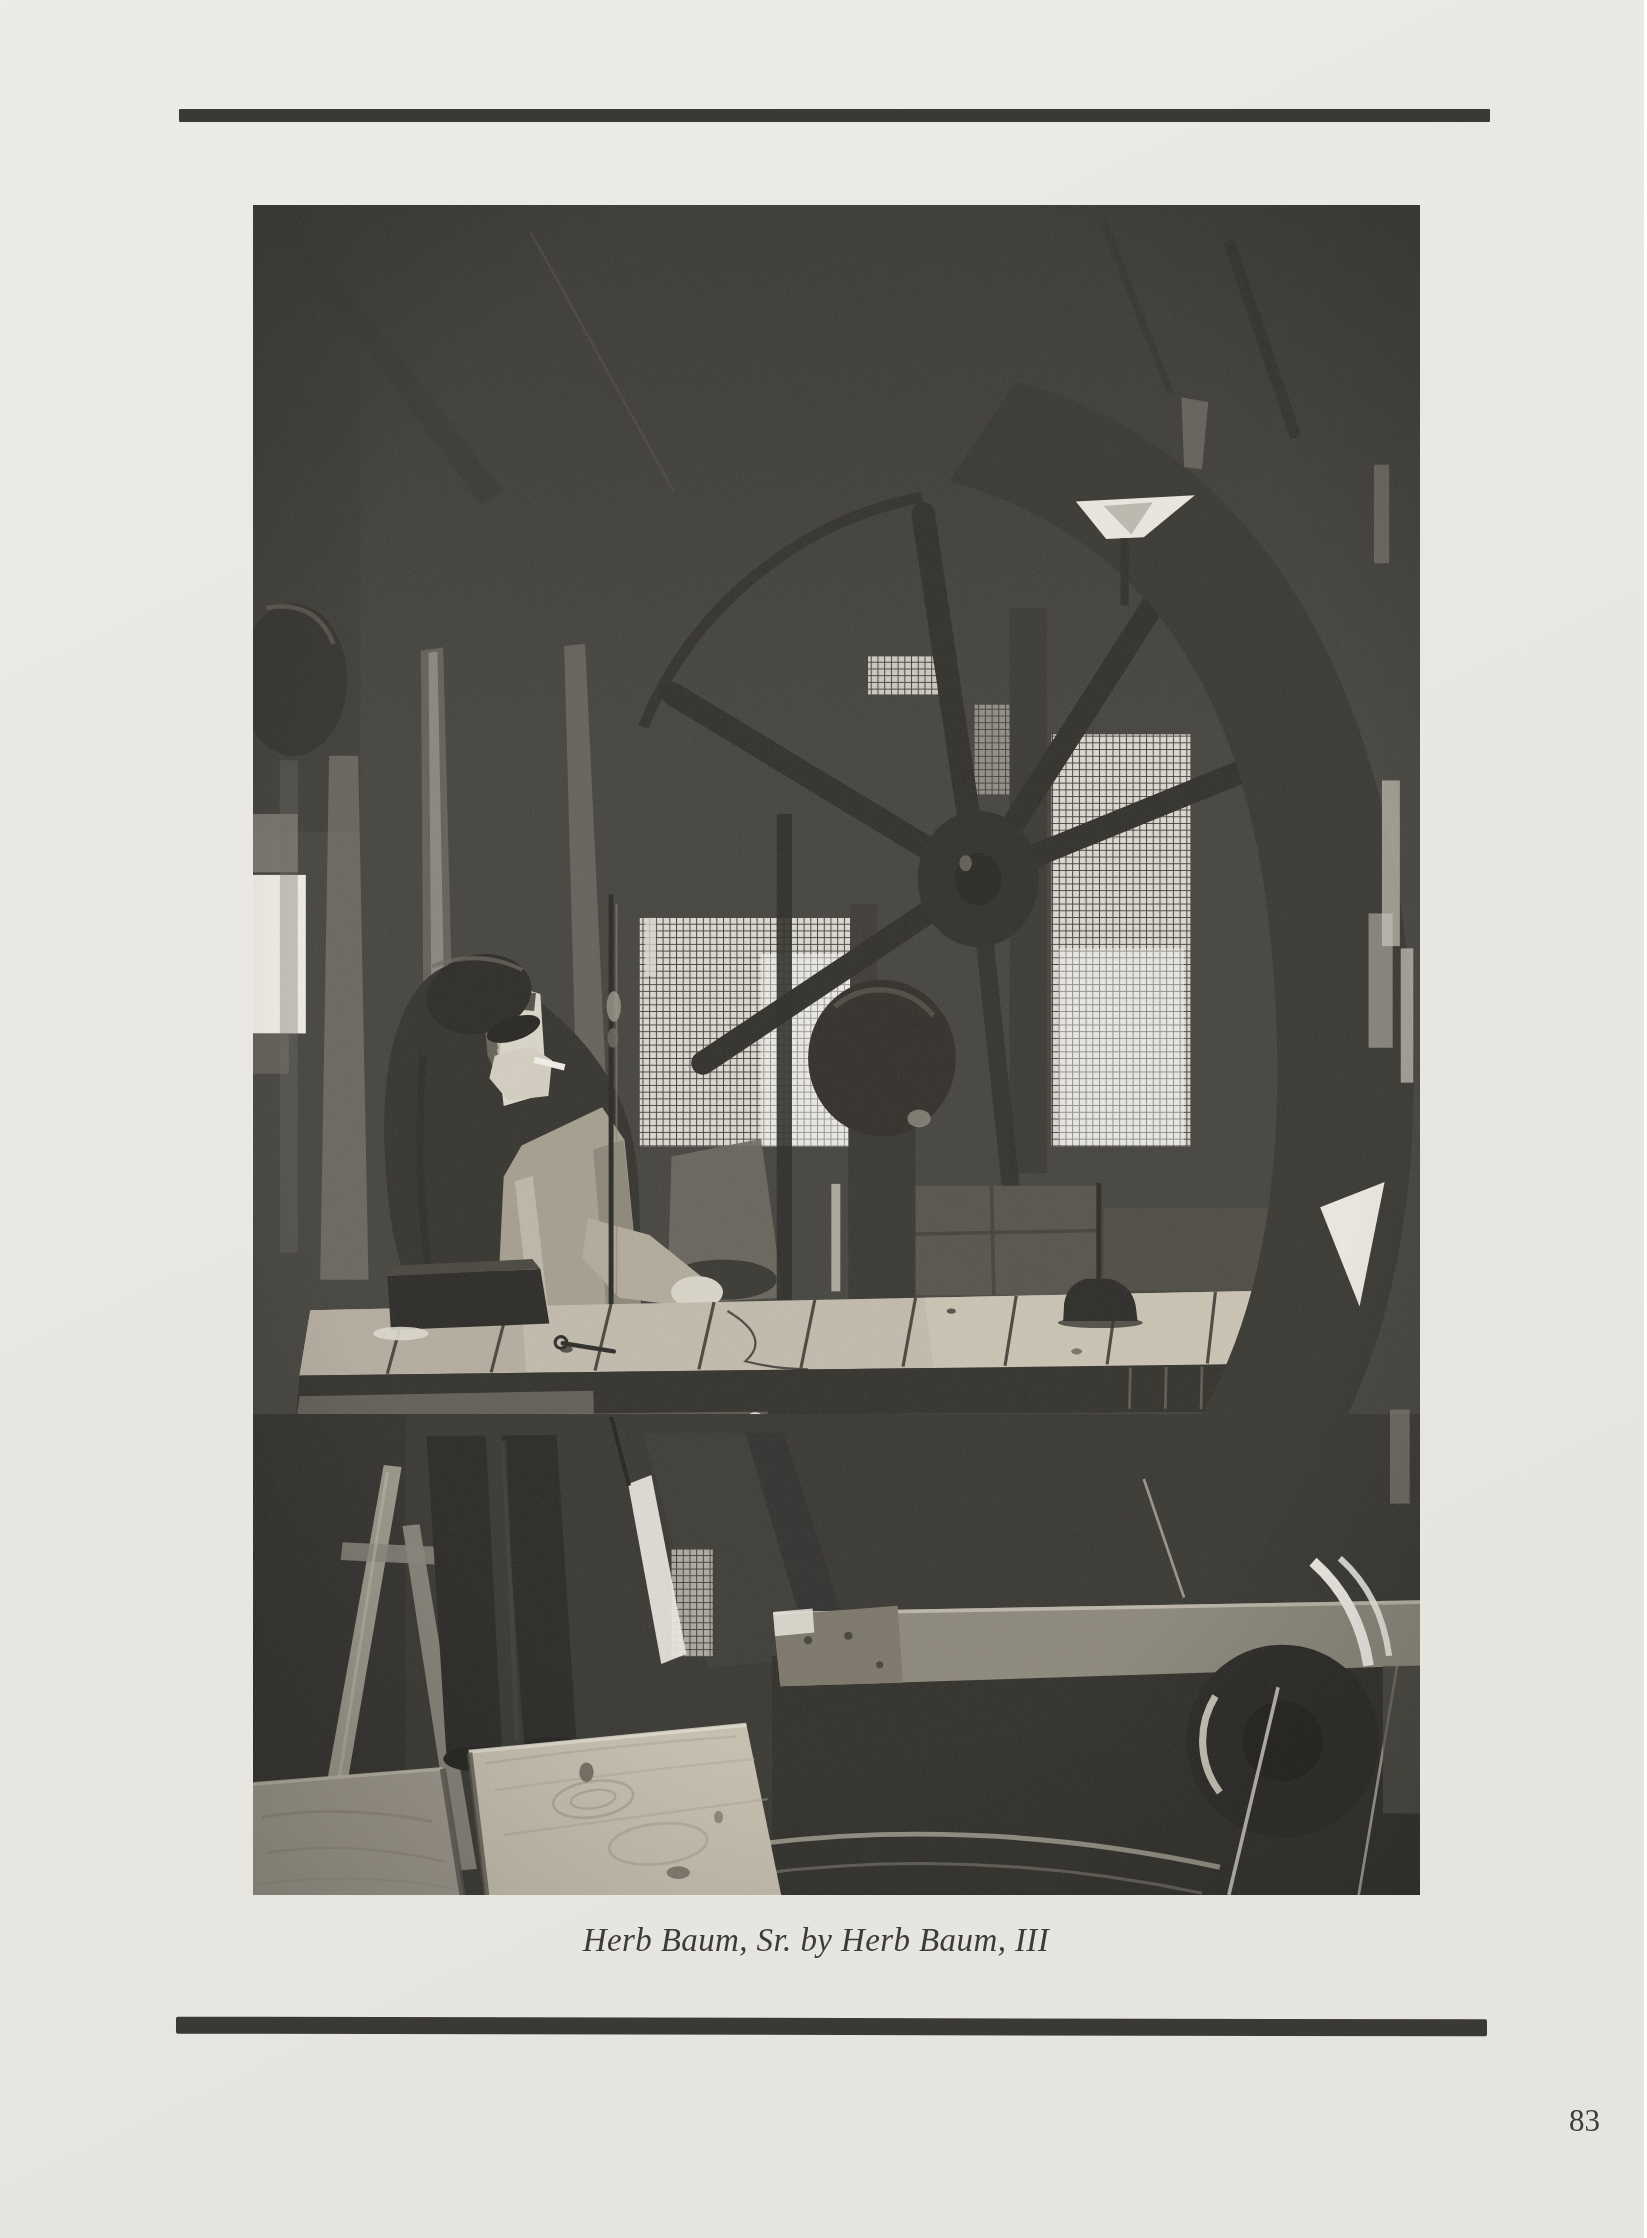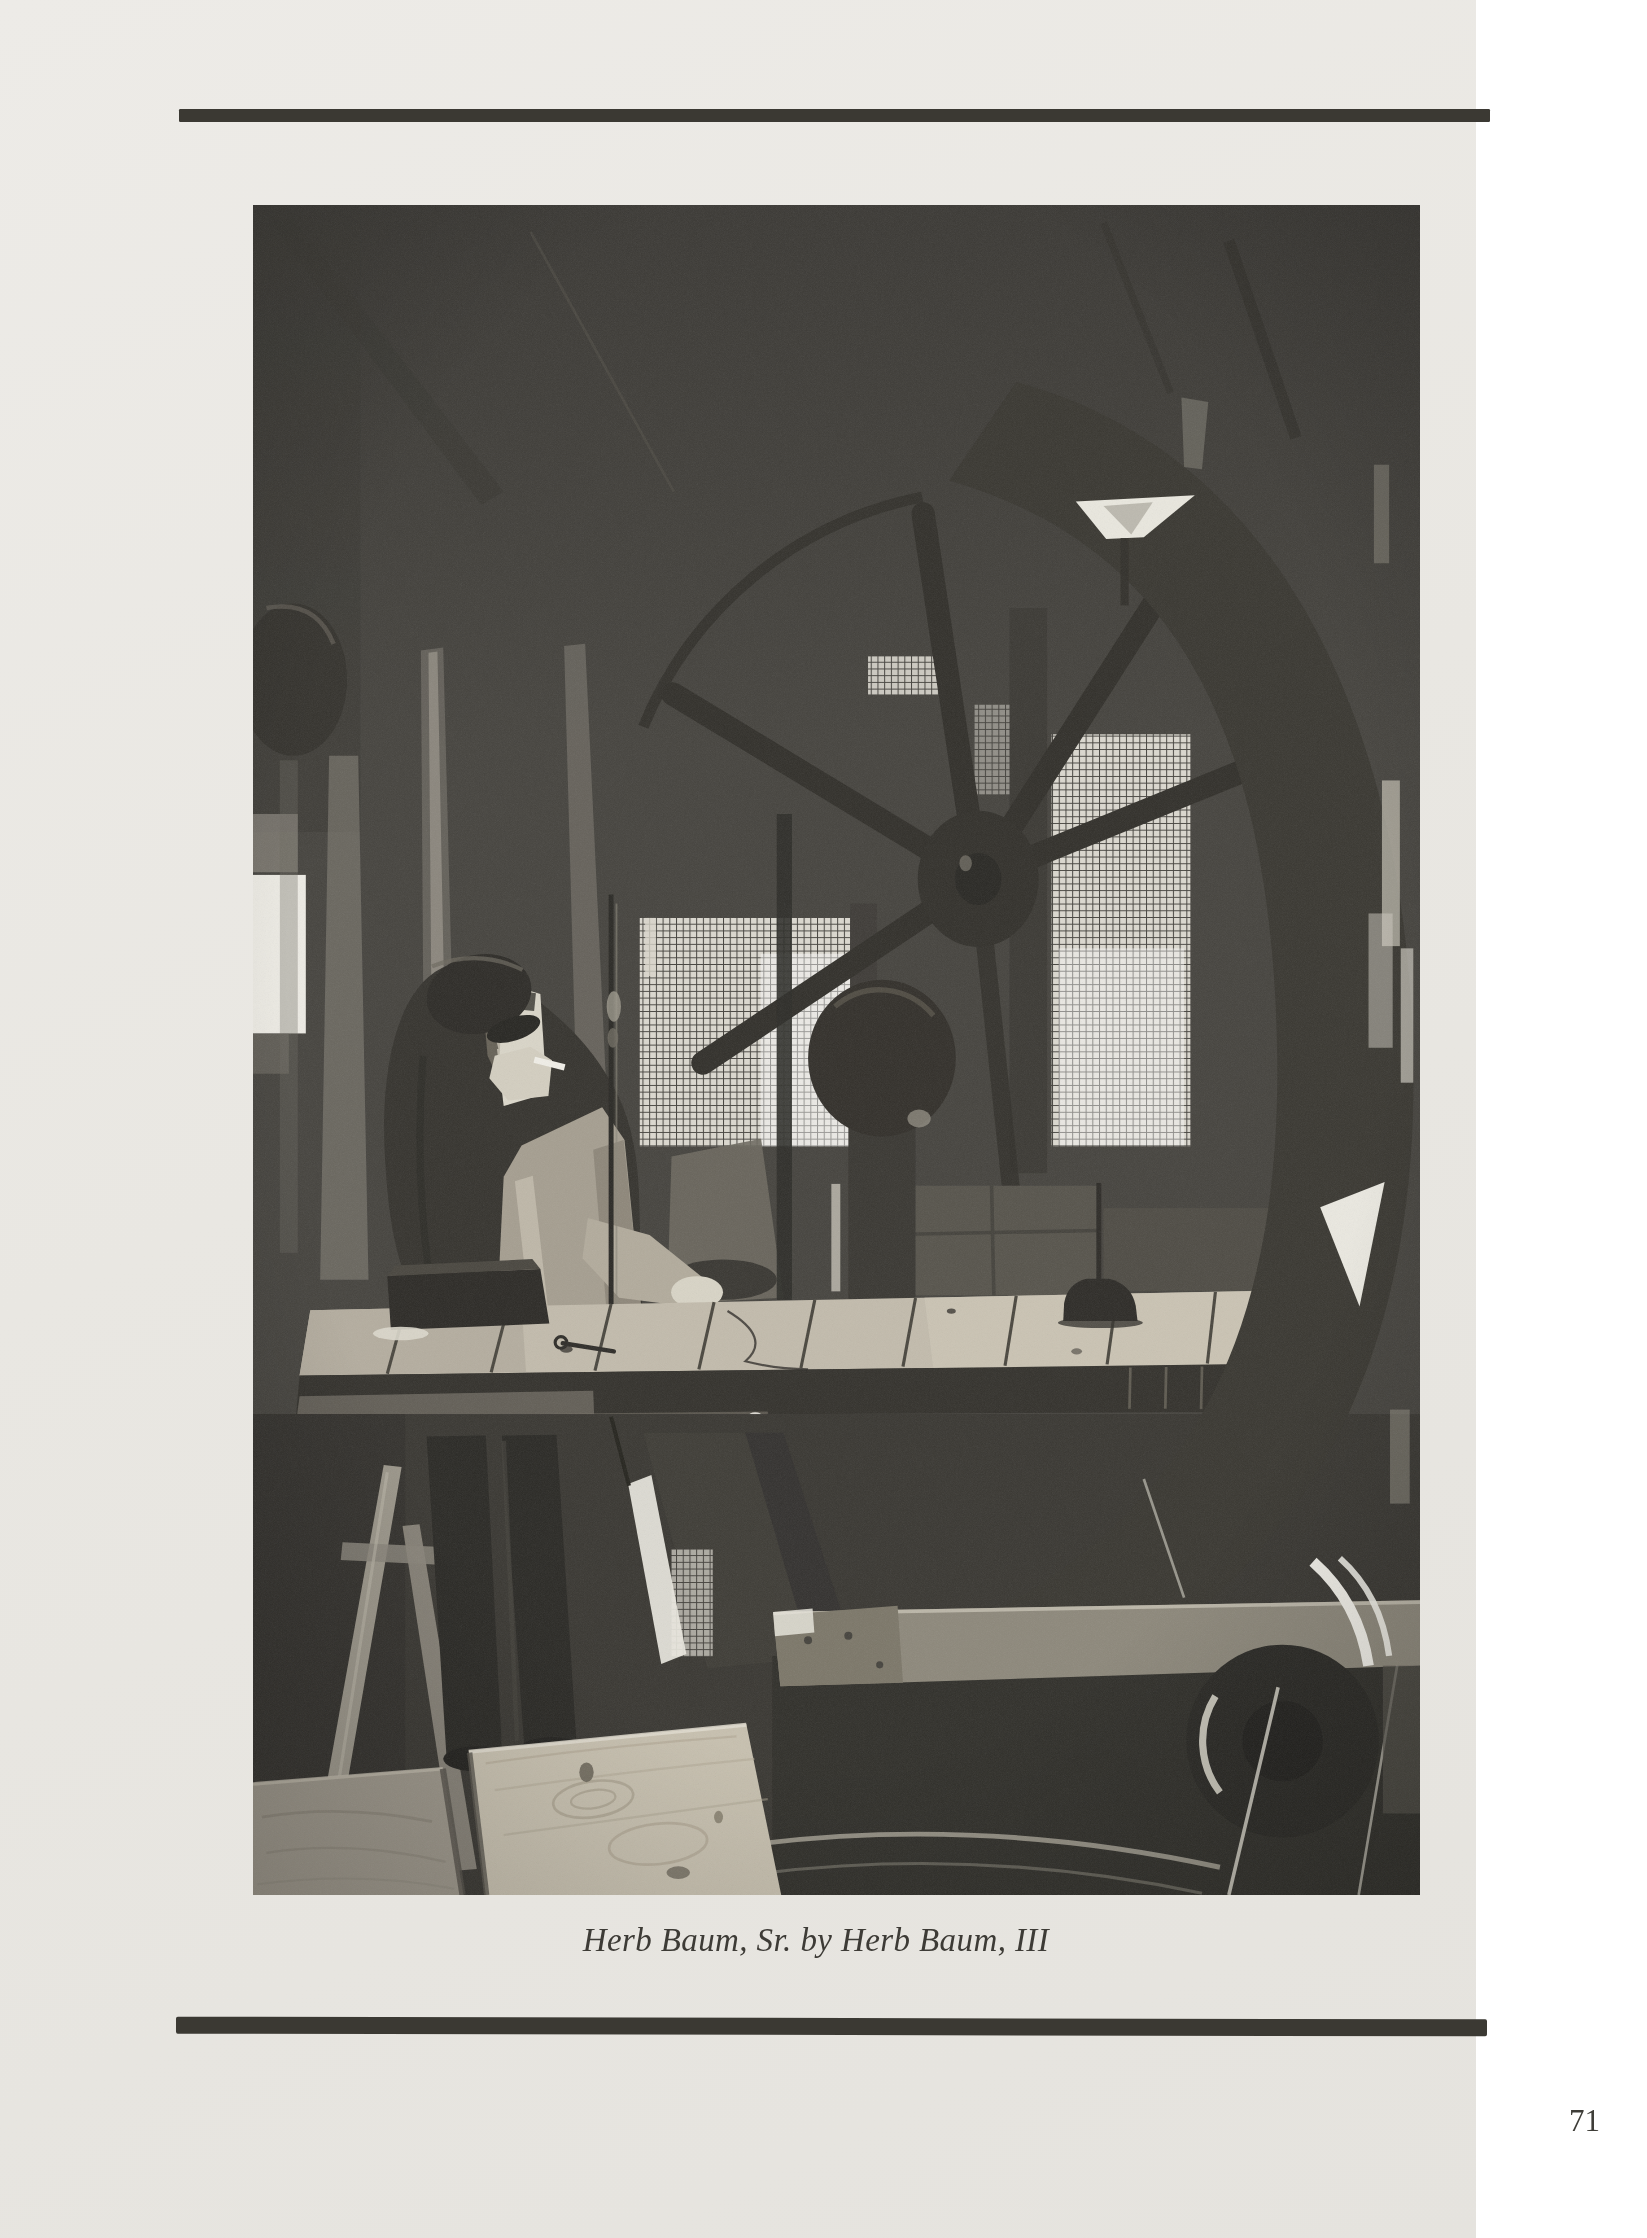--- a/index.html
+++ b/index.html
@@ -3,21 +3,21 @@
 <meta charset="utf-8">
 <style>
   html, body { margin: 0; padding: 0; }
   body {
     width: 1648px; height: 2239px;
     font-family: "Liberation Serif", serif;
     overflow: hidden;
   }
   .page {
     position: relative;
-    width: 1476px; height: 2239px;
+    width: 1644px; height: 2239px;
     background: linear-gradient(155deg, #edebe7 0%, #e9e7e2 45%, #e5e3de 100%);
   }
   .rule {
     position: absolute;
     background: #3b3933;
   }
   .rule-top { left: 179px; top: 109px; width: 1311px; height: 13px; border-radius: 1.3px; }
   .rule-bottom { left: 176px; top: 2018px; width: 1311px; height: 16.6px; border-radius: 1.8px; transform: rotate(0.12deg); }
   .photo-frame {
     position: absolute;
@@ -296,16 +296,16 @@
         <rect width="2607" height="3774" filter="url(#grain)" opacity="0.10"></rect>
         <rect width="2607" height="3774" fill="url(#vig)"></rect>
       </g>
     </svg>
   </div>
 
   <div class="caption">Herb Baum, Sr. by Herb Baum, III</div>
 
   <div class="rule rule-bottom"></div>
 
-  <div class="page-number">71</div>
+  <div class="page-number">83</div>
 
 </div>
 
 
 </body></html>

